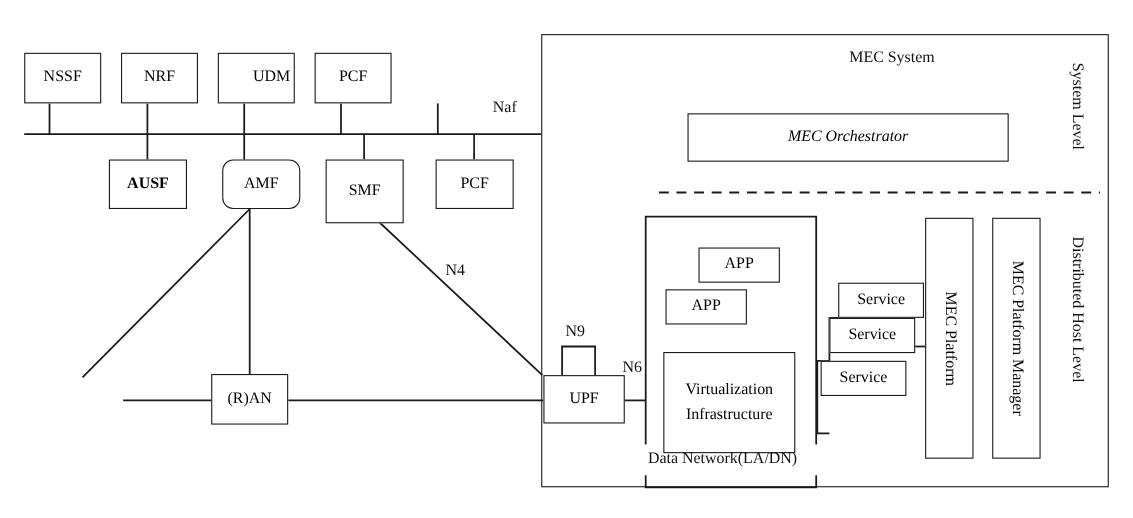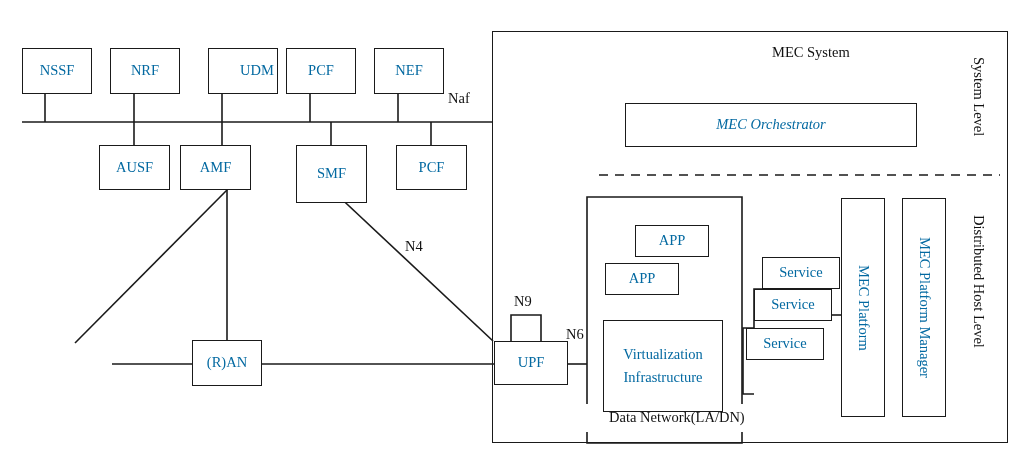--- a/index.html
+++ b/index.html
@@ -26,21 +26,21 @@
   }
   .node {
     position: absolute;
     box-sizing: border-box;
     border: 1.6px solid #1a1a1a;
     background: #ffffff;
     display: flex;
     align-items: center;
     justify-content: center;
     font-size: 14.5px;
-    color: #0369a1;
+    color: #000000;
     line-height: 1.35;
     text-align: center;
     z-index: 5;
   }
   .node.vert {
     z-index: 6;
   }
   .node.vert .vlabel {
     writing-mode: vertical-rl;
     text-orientation: mixed;
@@ -121,36 +121,33 @@
   </svg>
 
   <div id="mec-system-border" style="left:492px; top:31px; width:516px; height:412px;"></div>
 
   <div class="node" style="left:22px; top:48px; width:70px; height:46px;">
     <span>NSSF</span>
   </div>
   <div class="node" style="left:110px; top:48px; width:70px; height:46px;">
     <span>NRF</span>
   </div>
-  <div class="node" style="left:208px; top:48px; width:70px; height:46px;padding-left:28px;">
+  <div class="node" style="left:198px; top:48px; width:70px; height:46px;padding-left:28px;">
     <span>UDM</span>
   </div>
   <div class="node" style="left:286px; top:48px; width:70px; height:46px;">
     <span>PCF</span>
   </div>
-  <div class="node" style="left:374px; top:48px; width:70px; height:46px;">
-    <span>NEF</span>
-  </div>
 
   <div class="label" style="left:448px; top:90px;">Naf</div>
 
-  <div class="node" style="left:99px; top:145px; width:71px; height:45px;">
+  <div class="node" style="left:99px; top:145px; width:71px; height:45px;font-weight:bold;">
     <span>AUSF</span>
   </div>
-  <div class="node" style="left:180px; top:145px; width:71px; height:45px;">
+  <div class="node" style="left:202px; top:145px; width:71px; height:45px;border-radius:10px;">
     <span>AMF</span>
   </div>
   <div class="node" style="left:296px; top:145px; width:71px; height:58px;">
     <span>SMF</span>
   </div>
   <div class="node" style="left:396px; top:145px; width:71px; height:45px;">
     <span>PCF</span>
   </div>
 
   <div class="label" style="left:405px; top:238px;">N4</div>
@@ -181,21 +178,21 @@
     <span>APP</span>
   </div>
 
   <div class="node" style="left:603px; top:320px; width:120px; height:92px;">
     <span class="two-line">
       <span>Virtualization</span>
       <span>Infrastructure</span>
     </span>
   </div>
 
-  <div class="label" style="left:609px; top:409px;">Data Network(LA/DN)</div>
+  <div class="label" style="left:589px; top:409px;">Data Network(LA/DN)</div>
 
   <div class="node" style="left:762px; top:257px; width:78px; height:32px;">
     <span>Service</span>
   </div>
   <div class="node" style="left:754px; top:289px; width:78px; height:32px;">
     <span>Service</span>
   </div>
   <div class="node" style="left:746px; top:328px; width:78px; height:32px;">
     <span>Service</span>
   </div>

